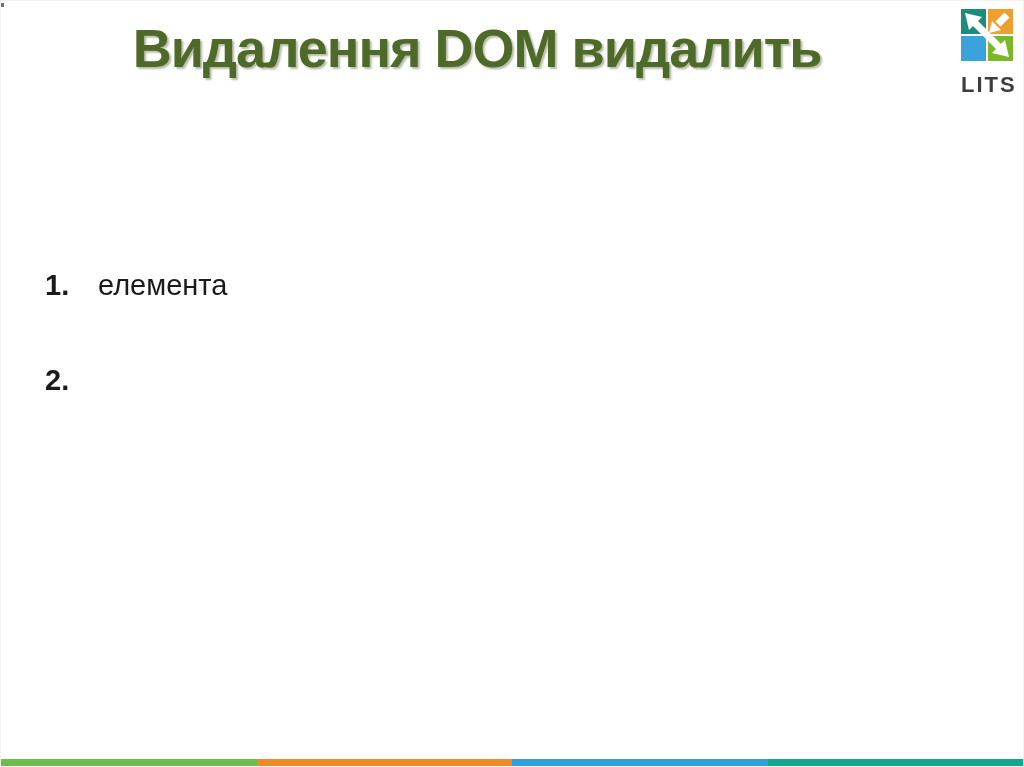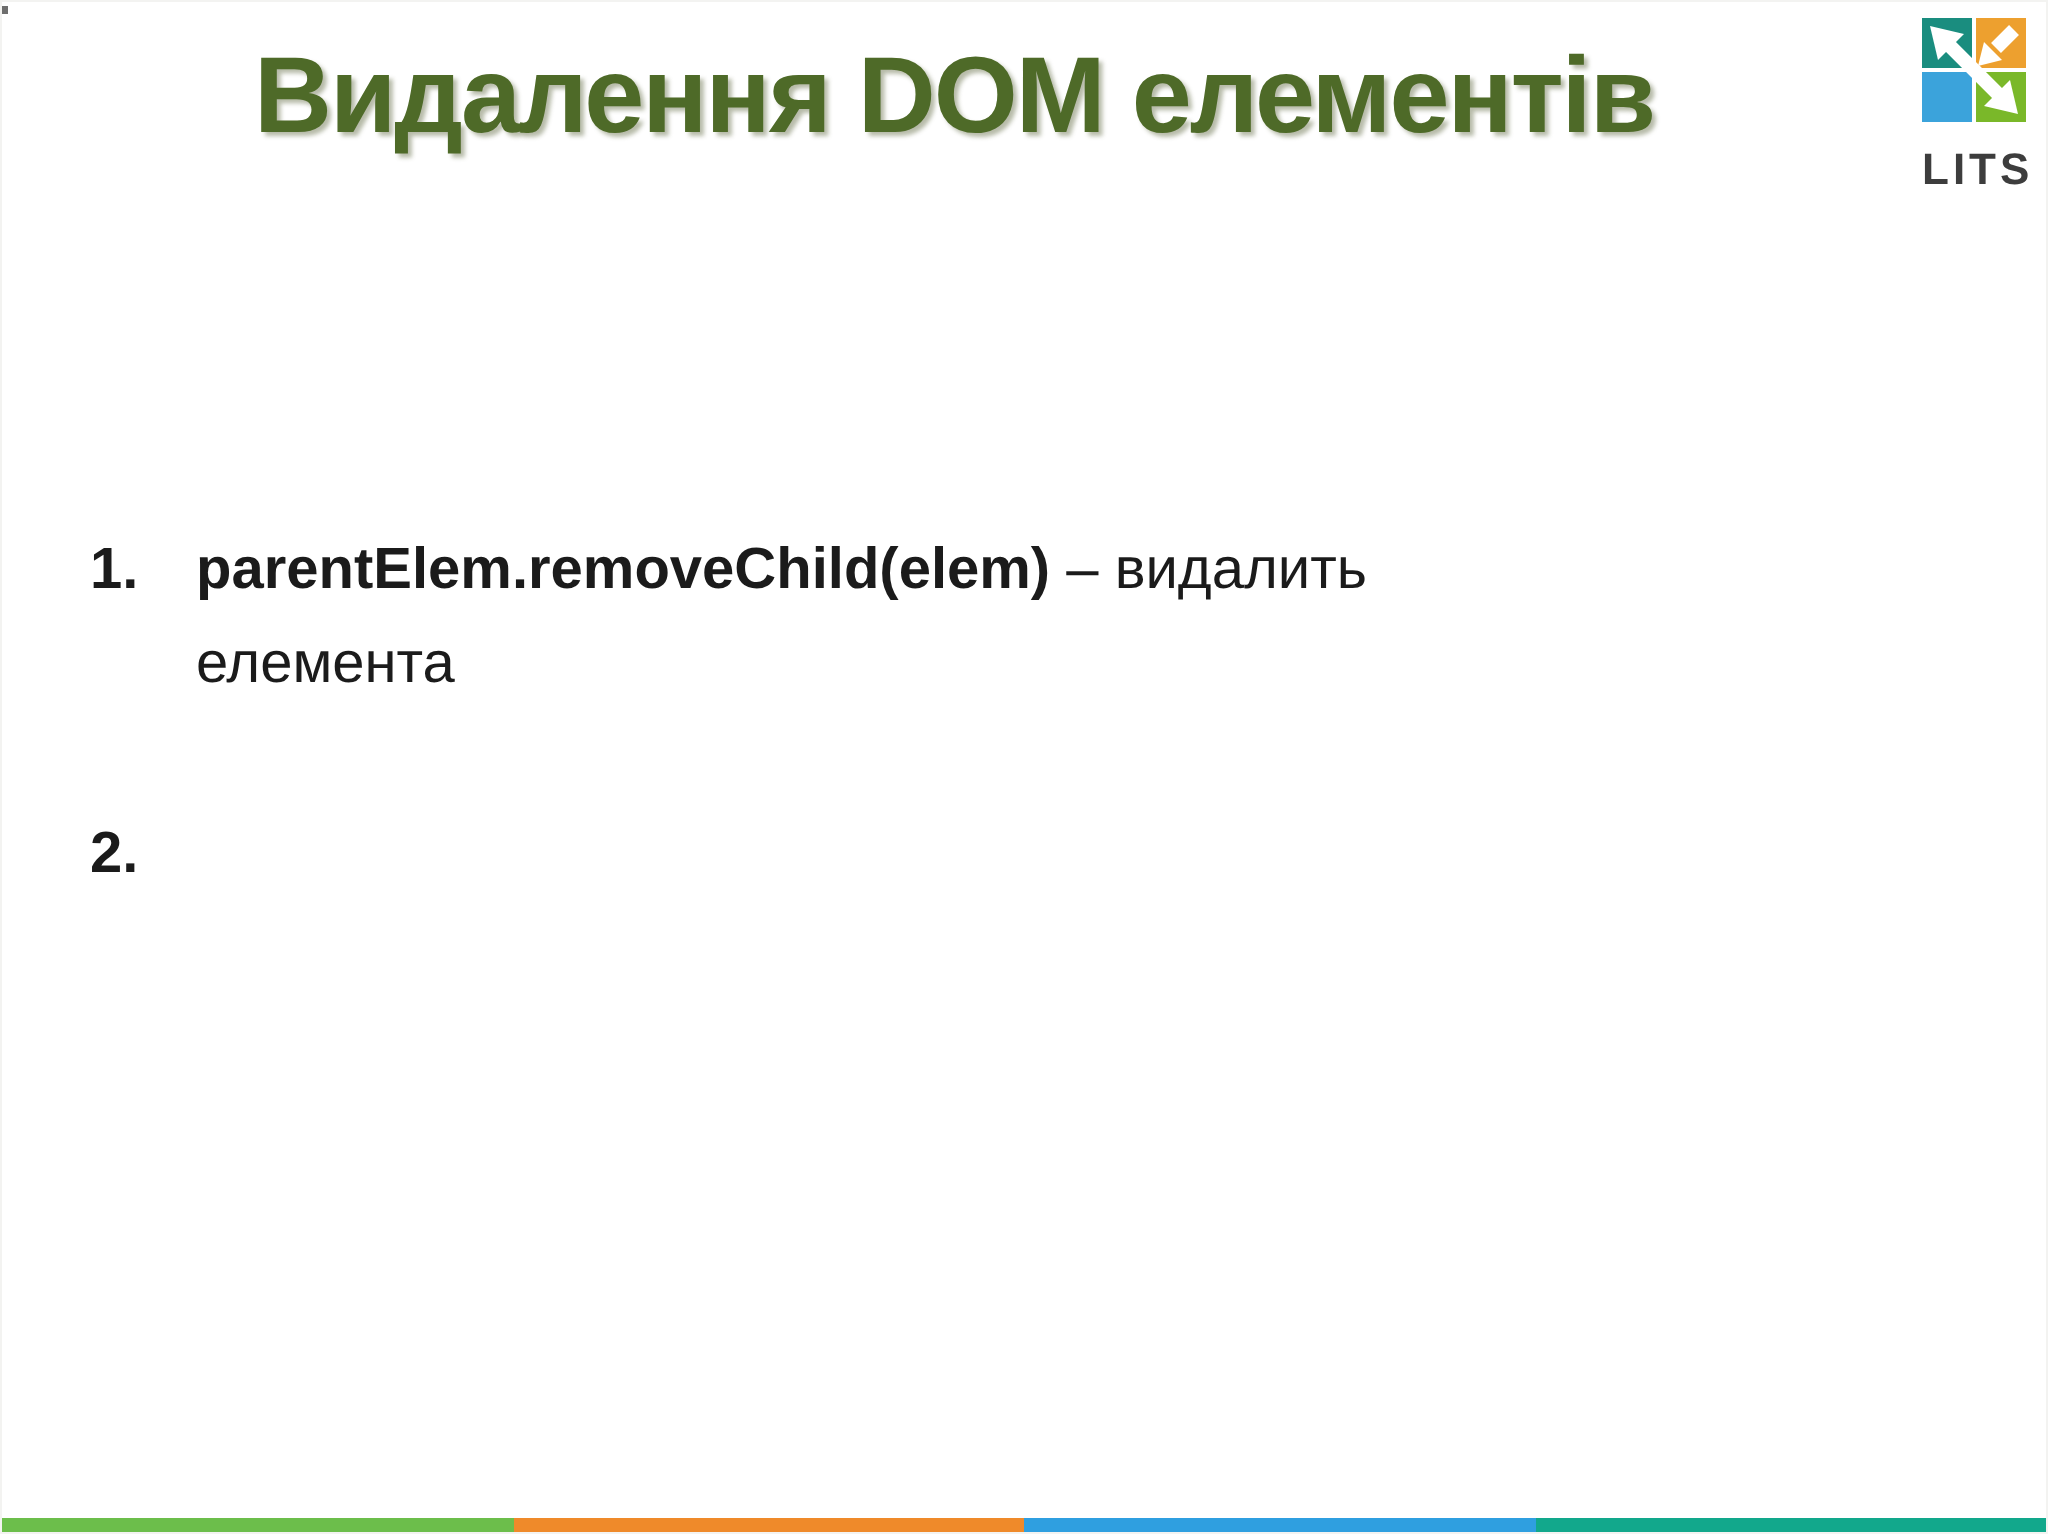--- a/index.html
+++ b/index.html
@@ -81,21 +81,21 @@
   }
   .stripe-seg { flex: 1 1 25%; height: 100%; }
 </style>
 </head>
 <body>
 
 <div class="slide">
 
   <div class="artifact"></div>
 
-  <h1 class="slide-title">Видалення DOM елементів</h1>
+  <h1 class="slide-title">Видалення DOM видалить</h1>
 
   <div class="logo">
     <svg class="logo-mark" viewBox="0 0 52 52" xmlns="http://www.w3.org/2000/svg">
       <rect x="0" y="0" width="25" height="25" fill="#1a8d7f"></rect>
       <rect x="27" y="0" width="25" height="25" fill="#eda02f"></rect>
       <rect x="0" y="27" width="25" height="25" fill="#3ba3db"></rect>
       <rect x="27" y="27" width="25" height="25" fill="#7ab829"></rect>
       <g fill="#ffffff" stroke="none">
         <line x1="11" y1="11" x2="41" y2="41" stroke="#ffffff" stroke-width="7"></line>
         <polygon points="4,4 21,8 8,21"></polygon>
@@ -105,23 +105,20 @@
       </g>
     </svg>
     <span class="logo-text">LITS</span>
   </div>
 
   <div class="content-list">
 
     <div class="list-item">
       <span class="item-number">1.</span>
       <div class="item-body">
-        <div class="line">
-          <span class="code">parentElem.removeChild(elem)</span><span> – видалить</span>
-        </div>
         <div class="line">елемента</div>
       </div>
     </div>
 
     <div class="list-item">
       <span class="item-number">2.</span>
       <div class="item-body">
       </div>
     </div>
 

